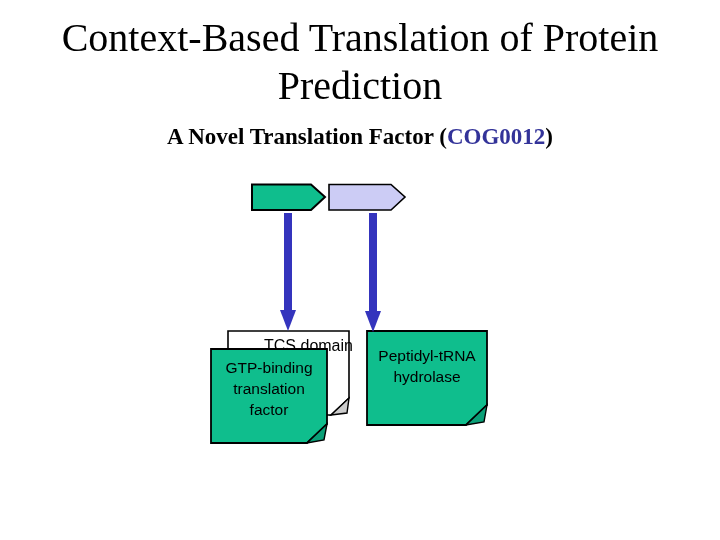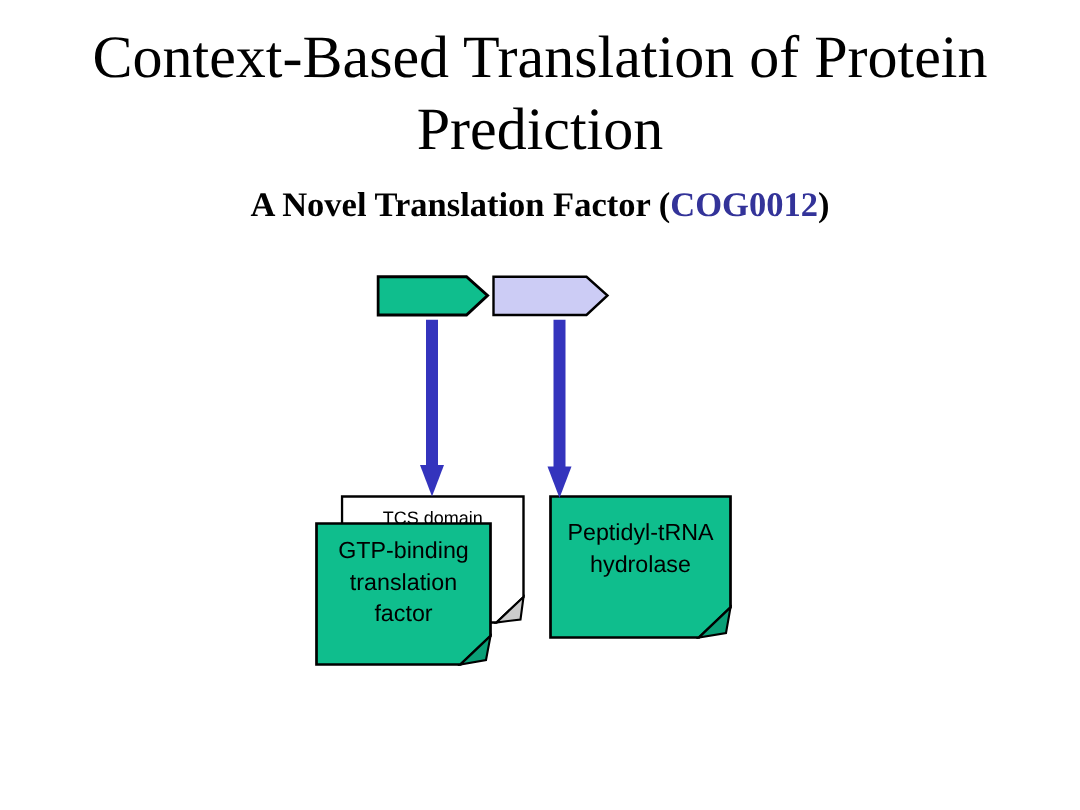--- a/index.html
+++ b/index.html
@@ -42,21 +42,21 @@
   .note-text{
     position:relative;
     width:100%;
     text-align:center;
     font-family:"Liberation Sans", sans-serif;
     color:#000000;
     white-space:pre-line;
     line-height:21px;
   }
   .tcs-box{left:227px;top:330px;width:123px;height:86px;z-index:1;}
-  .tcs-box .note-text{padding-top:5px;font-size:12px;}
+  .tcs-box .note-text{padding-top:5px;font-size:16px;padding-left:20px;}
   .gtp-note{left:210px;top:348px;width:118px;height:124px;z-index:3;border-radius:13px;}
   .gtp-note .note-text{padding-top:9px;font-size:15.5px;}
   .pep-note{left:366px;top:330px;width:122px;height:98px;z-index:3;}
   .pep-note .note-text{padding-top:15px;font-size:15.5px;}
 </style>
 </head>
 <body>
 
 <div class="slide">
 

